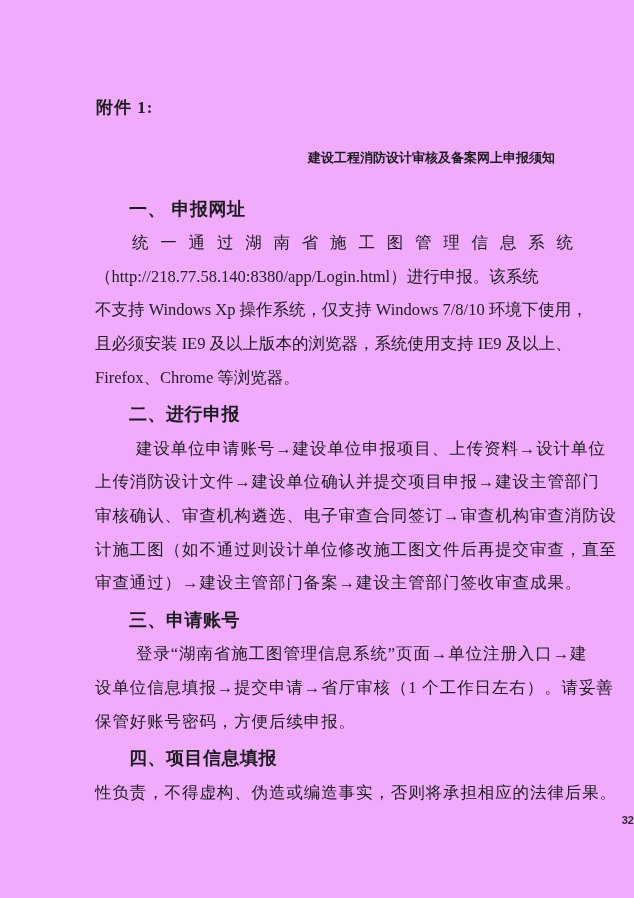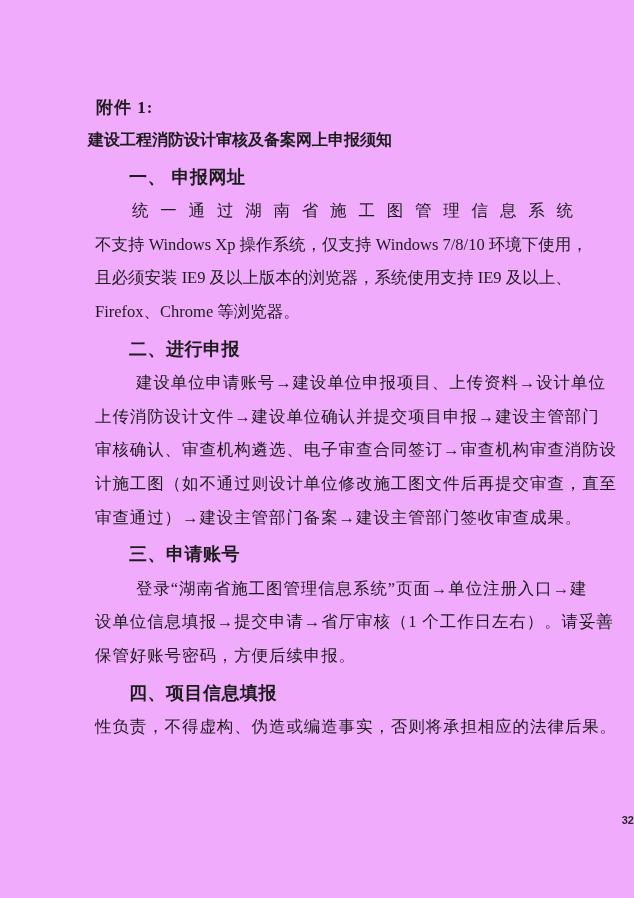--- a/index.html
+++ b/index.html
@@ -24,27 +24,27 @@
   .content {
     position: absolute;
     left: 88px;
     top: 123px;
     width: 485px;
     font-size: 16.5px;
     line-height: 33.6px;
     letter-spacing: 0.9px;
   }
   .title {
-    margin: 0;
+    margin: 18px;
     font-family: "Liberation Sans", "DejaVu Sans", sans-serif;
-    font-size: 16px;
+    font-size: 13px;
     font-weight: bold;
     line-height: 33.6px;
     letter-spacing: 0;
-    text-align: left;
+    text-align: right;
     white-space: nowrap;
   }
   section { margin: 0; padding: 0; }
   .sec-h {
     margin: 4px 0 0 41px;
     font-family: "Liberation Sans", "DejaVu Sans", sans-serif;
     font-size: 18px;
     font-weight: bold;
     line-height: 33.6px;
     letter-spacing: 0.5px;
@@ -73,20 +73,21 @@
 
   <div class="attachment">附件 1:</div>
 
   <div class="content">
 
     <h1 class="title">建设工程消防设计审核及备案网上申报须知</h1>
 
     <section>
       <h2 class="sec-h">一、 申报网址</h2>
       <div class="ln dist">统一通过湖南省施工图管理信息系统</div>
+      <div class="ln latin">（http://218.77.58.140:8380/app/Login.html）进行申报。该系统</div>
       <div class="ln latin">不支持 Windows Xp 操作系统，仅支持 Windows 7/8/10 环境下使用，</div>
       <div class="ln latin">且必须安装 IE9 及以上版本的浏览器，系统使用支持 IE9 及以上、</div>
       <div class="ln latin">Firefox、Chrome 等浏览器。</div>
     </section>
 
     <section>
       <h2 class="sec-h">二、进行申报</h2>
       <div class="ln ind">建设单位申请账号→建设单位申报项目、上传资料→设计单位</div>
       <div class="ln">上传消防设计文件→建设单位确认并提交项目申报→建设主管部门</div>
       <div class="ln">审核确认、审查机构遴选、电子审查合同签订→审查机构审查消防设</div>

